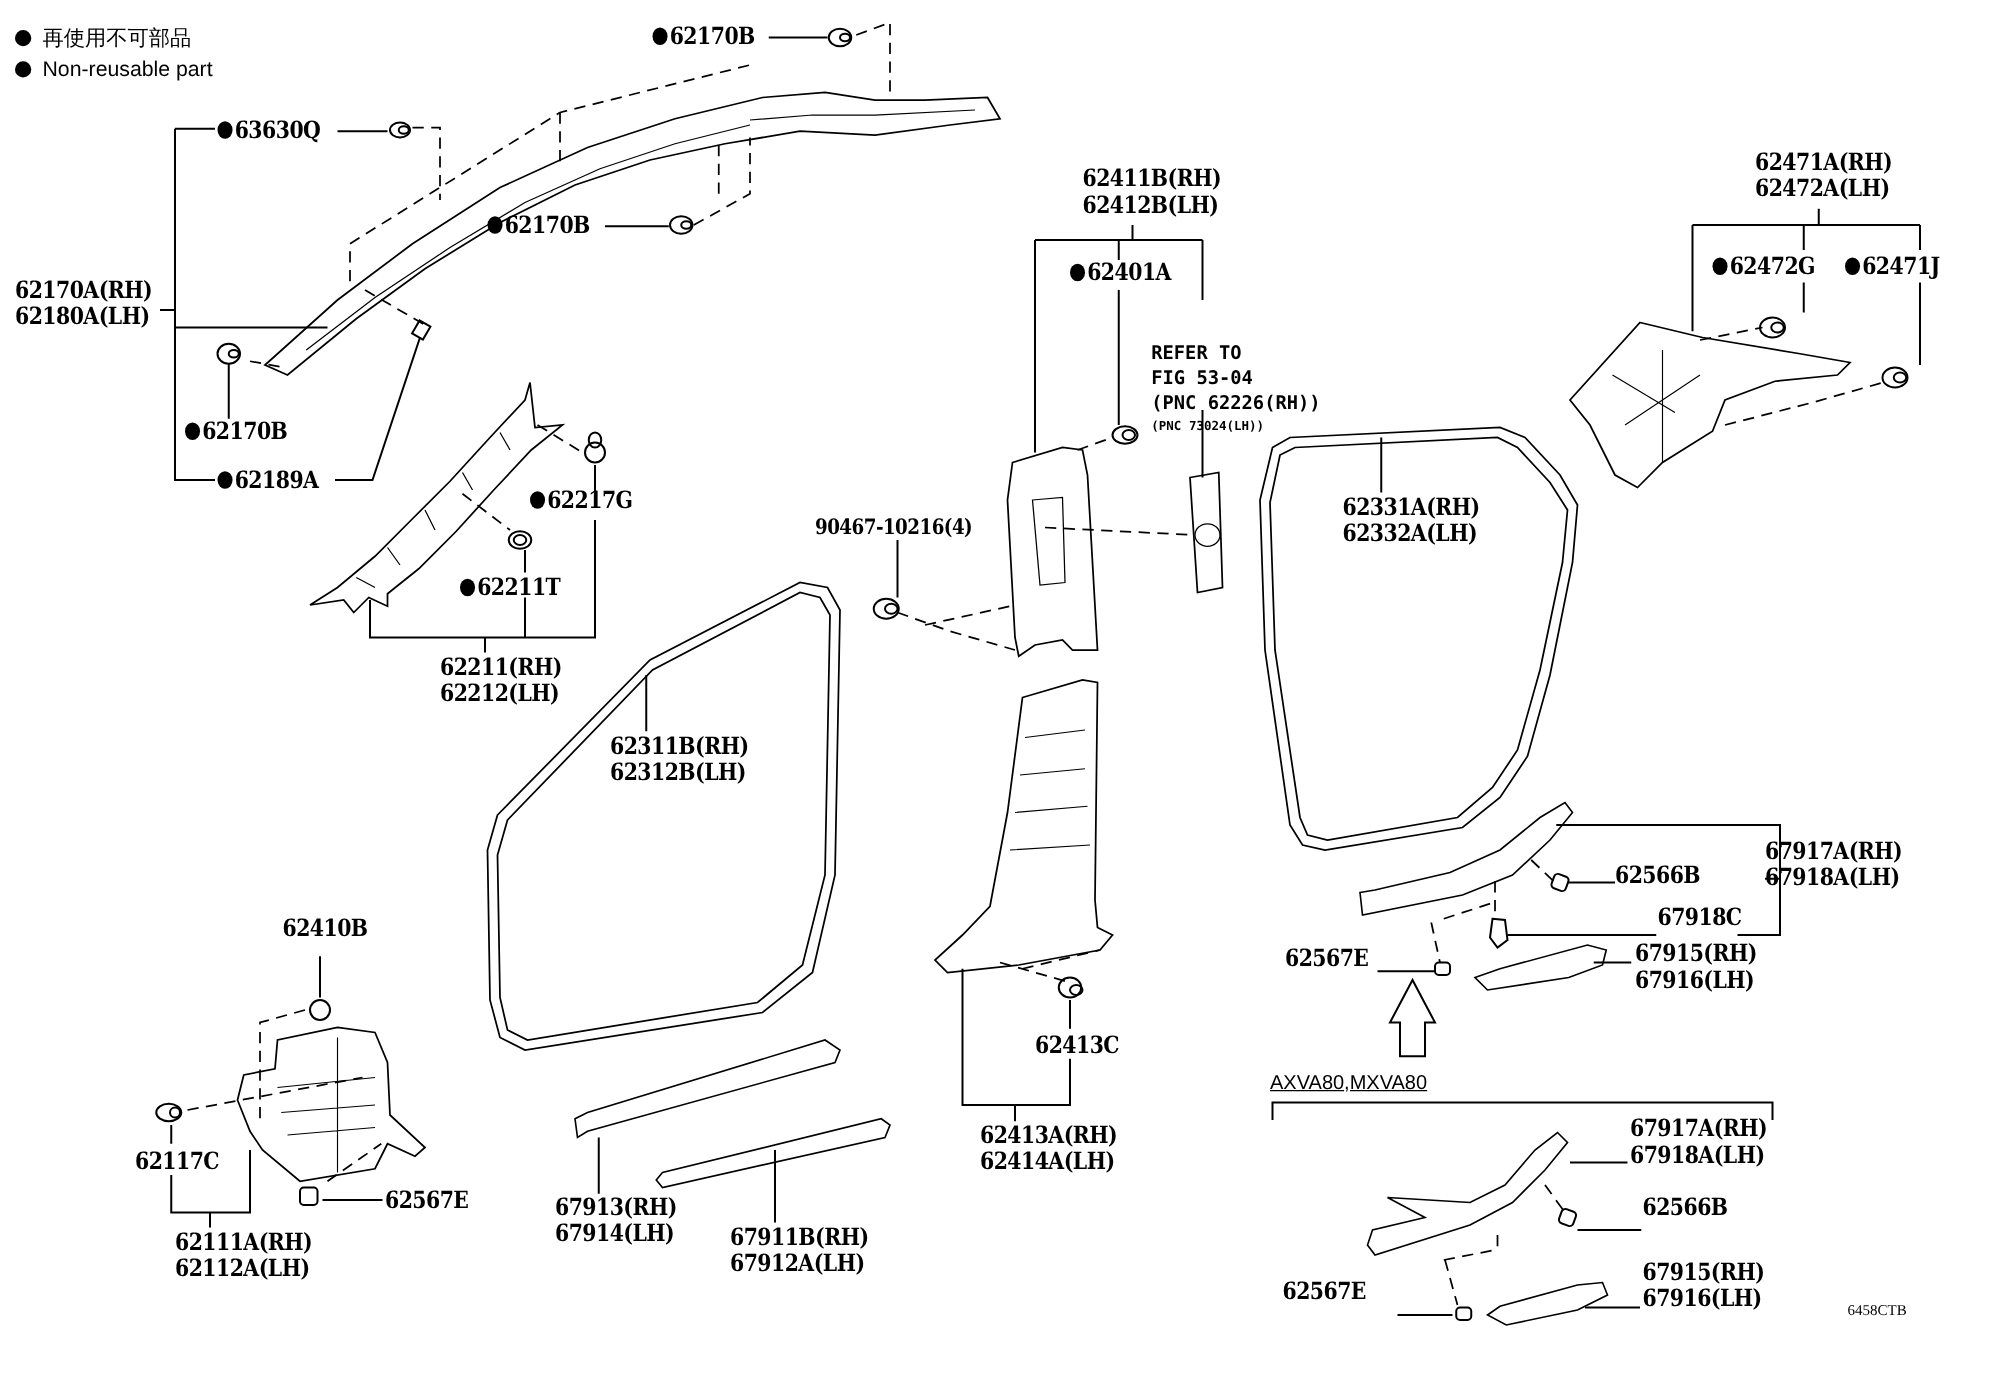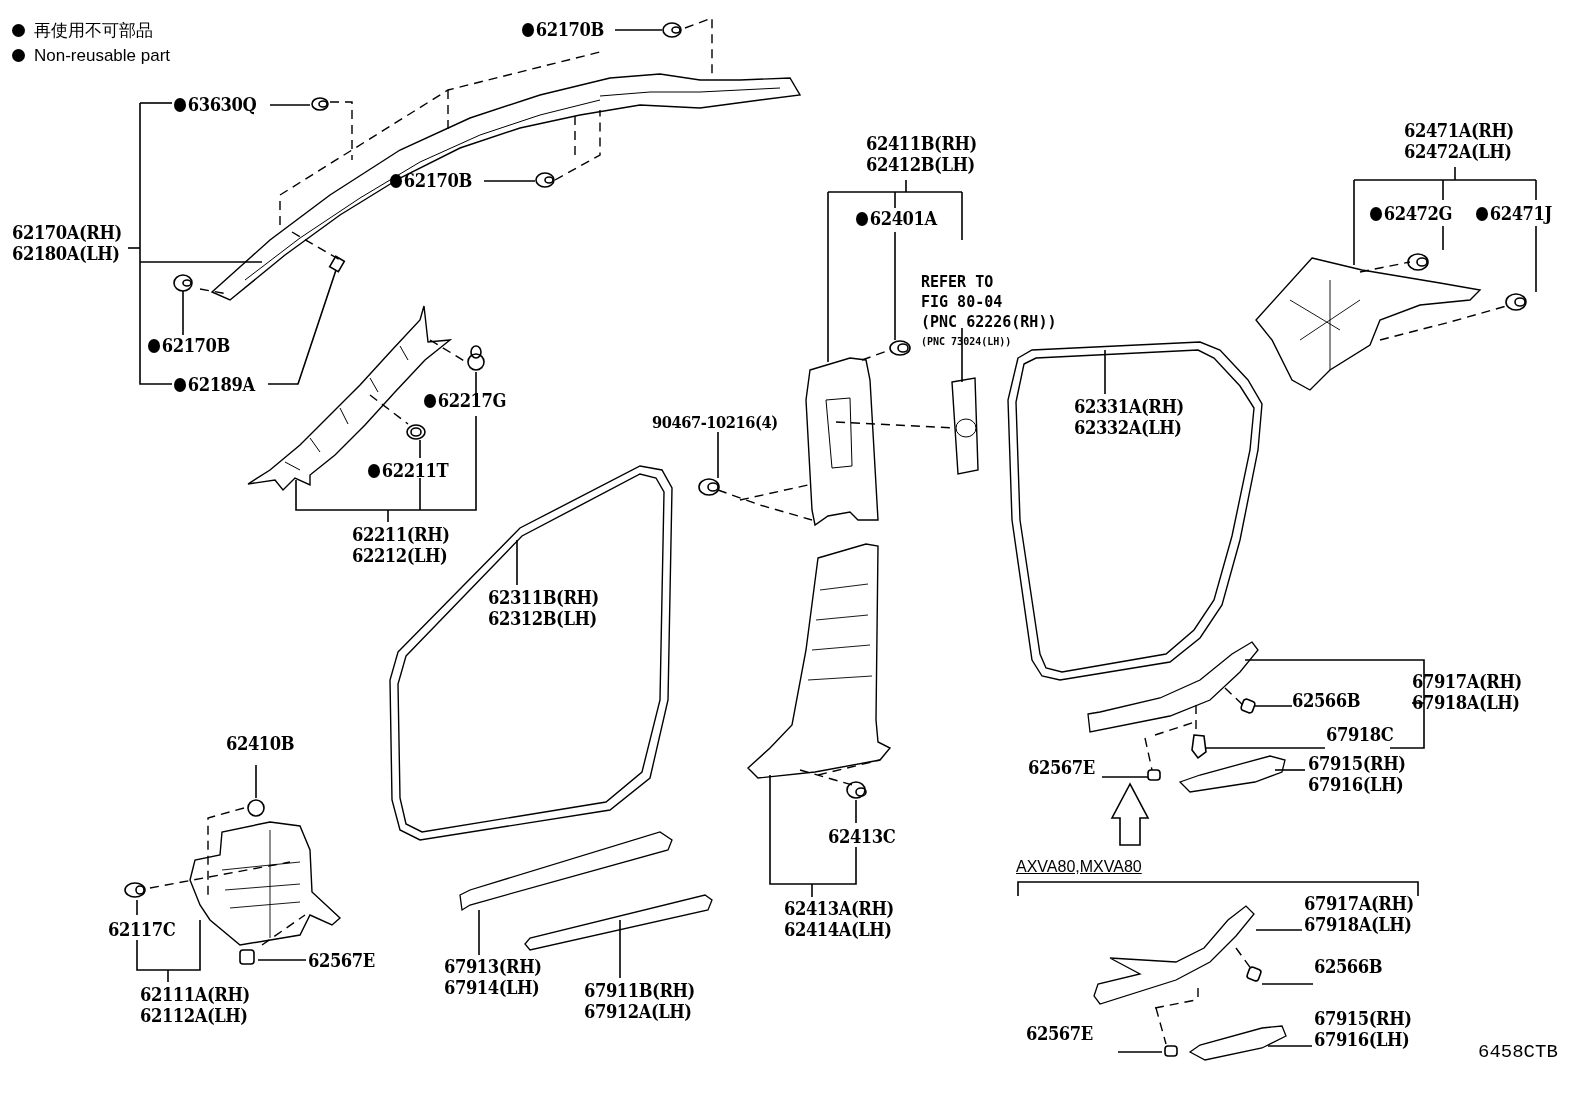--- a/index.html
+++ b/index.html
@@ -4,21 +4,21 @@
 <style>
   html, body { margin: 0; padding: 0; background: #ffffff; }
   body { width: 1592px; height: 1099px; position: relative; overflow: hidden; font-family: "DejaVu Sans Mono", monospace; color: #000; }
   #diagram { position: absolute; left: 0; top: 0; width: 1592px; height: 1099px; }
   .lbl { position: absolute; font-family: "DejaVu Serif", serif; font-weight: bold; font-size: 19px; line-height: 21px; white-space: nowrap; letter-spacing: -0.5px; transform: scaleX(0.86); transform-origin: left top; }
   .lbl .dot { display: inline-block; width: 14px; height: 14px; border-radius: 50%; background: #000; margin-right: 2px; vertical-align: -1px; }
   .note { position: absolute; font-family: "DejaVu Sans Mono", monospace; font-weight: bold; font-size: 15px; line-height: 20px; white-space: nowrap; }
   .legend { position: absolute; left: 12px; font-family: "Liberation Sans", sans-serif; font-size: 17px; line-height: 22px; white-space: nowrap; }
   .legend .dot { display: inline-block; width: 13px; height: 13px; border-radius: 50%; background: #000; margin-right: 9px; vertical-align: -1px; }
   .variant { position: absolute; font-family: "Liberation Sans", sans-serif; font-size: 16px; white-space: nowrap; text-decoration: underline; }
-  .figid { position: absolute; font-family: Liberation Mono, monospace; font-size: 19px; white-space: nowrap; }
+  .figid { position: absolute; font-family: Liberation Serif, serif; font-size: 12px; white-space: nowrap; }
   svg line, svg polyline, svg path, svg polygon, svg ellipse, svg rect { vector-effect: non-scaling-stroke; }
 </style>
 </head>
 <body>
 
 <svg id="diagram" viewBox="0 0 1592 1099" width="1592" height="1099" xmlns="http://www.w3.org/2000/svg" fill="none" stroke="#000" stroke-width="1.6">
 
   <g>
     <path d="M212,292 L270,240 L330,195 L400,150 L470,118 L540,95 L610,78 L660,74 L700,80 L740,80 L790,78 L800,95 L760,100 L700,108 L640,105 L580,115 L520,128 L460,148 L400,178 L340,215 L285,255 L230,300 Z" stroke-width="1.4"></path>
     <path d="M245,280 L300,238 L360,198 L420,162 L480,135 L540,115 L600,100" stroke-width="1"></path>
@@ -306,21 +306,21 @@
     <div>62212(LH)</div>
   </div>
 
 <div class="lbl" style="left:866px;top:133px;">
     <div>62411B(RH)</div>
     <div>62412B(LH)</div>
   </div>
 <div class="lbl" style="left:856px;top:208px;"><span class="dot"></span><span>62401A</span></div>
 <div class="note" style="left:921px;top:241px;margin-top:31px;">
   <div>REFER TO</div>
-  <div>FIG 80-04</div>
+  <div>FIG 53-04</div>
   <div>(PNC 62226(RH))</div>
   <div style="font-size:10px;">(PNC 73024(LH))</div>
 </div>
 <div class="lbl" style="left:652px;top:412px;font-size:17px;"><span>90467-10216(4)</span></div>
 
 <div class="lbl" style="left:1404px;top:120px;">
     <div>62471A(RH)</div>
     <div>62472A(LH)</div>
   </div>
 <div class="lbl" style="left:1370px;top:203px;"><span class="dot"></span><span>62472G</span></div>

